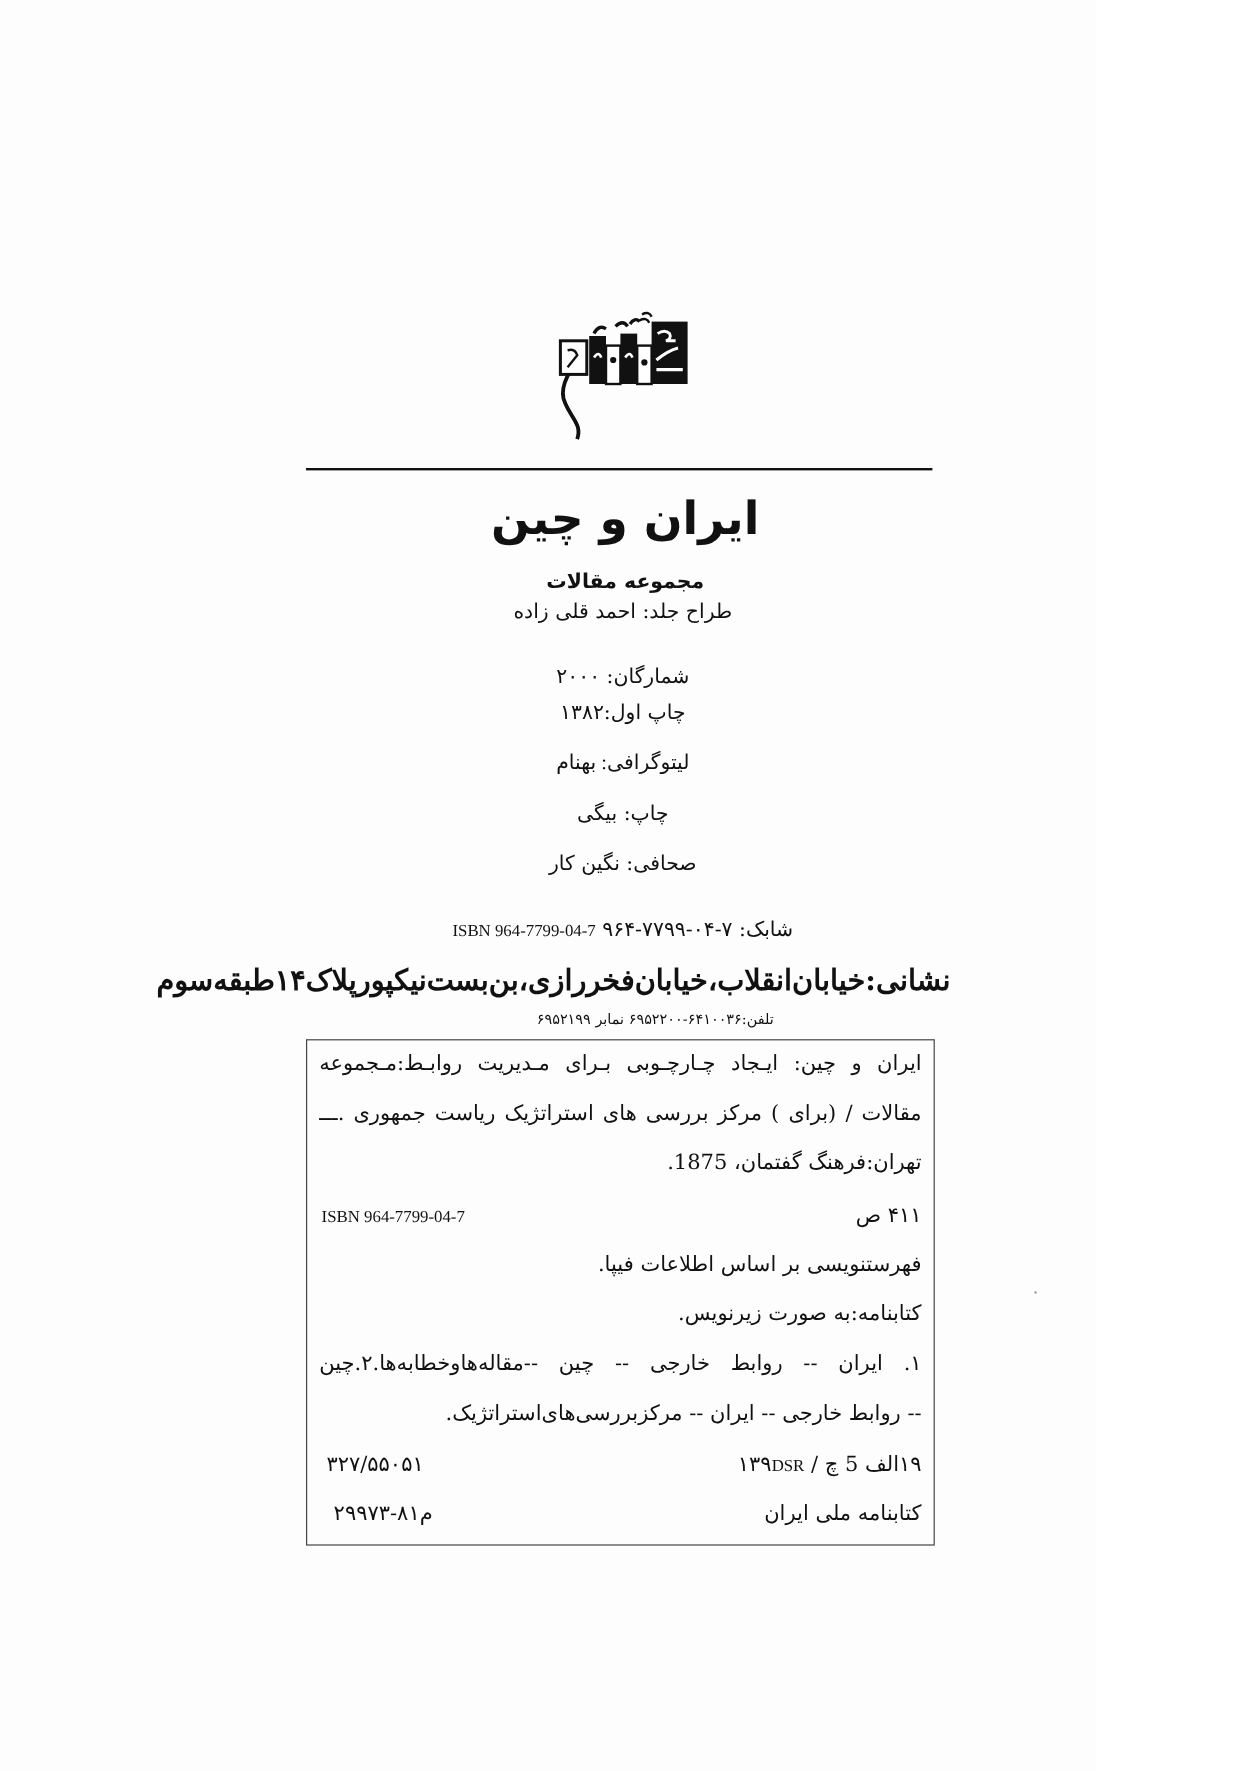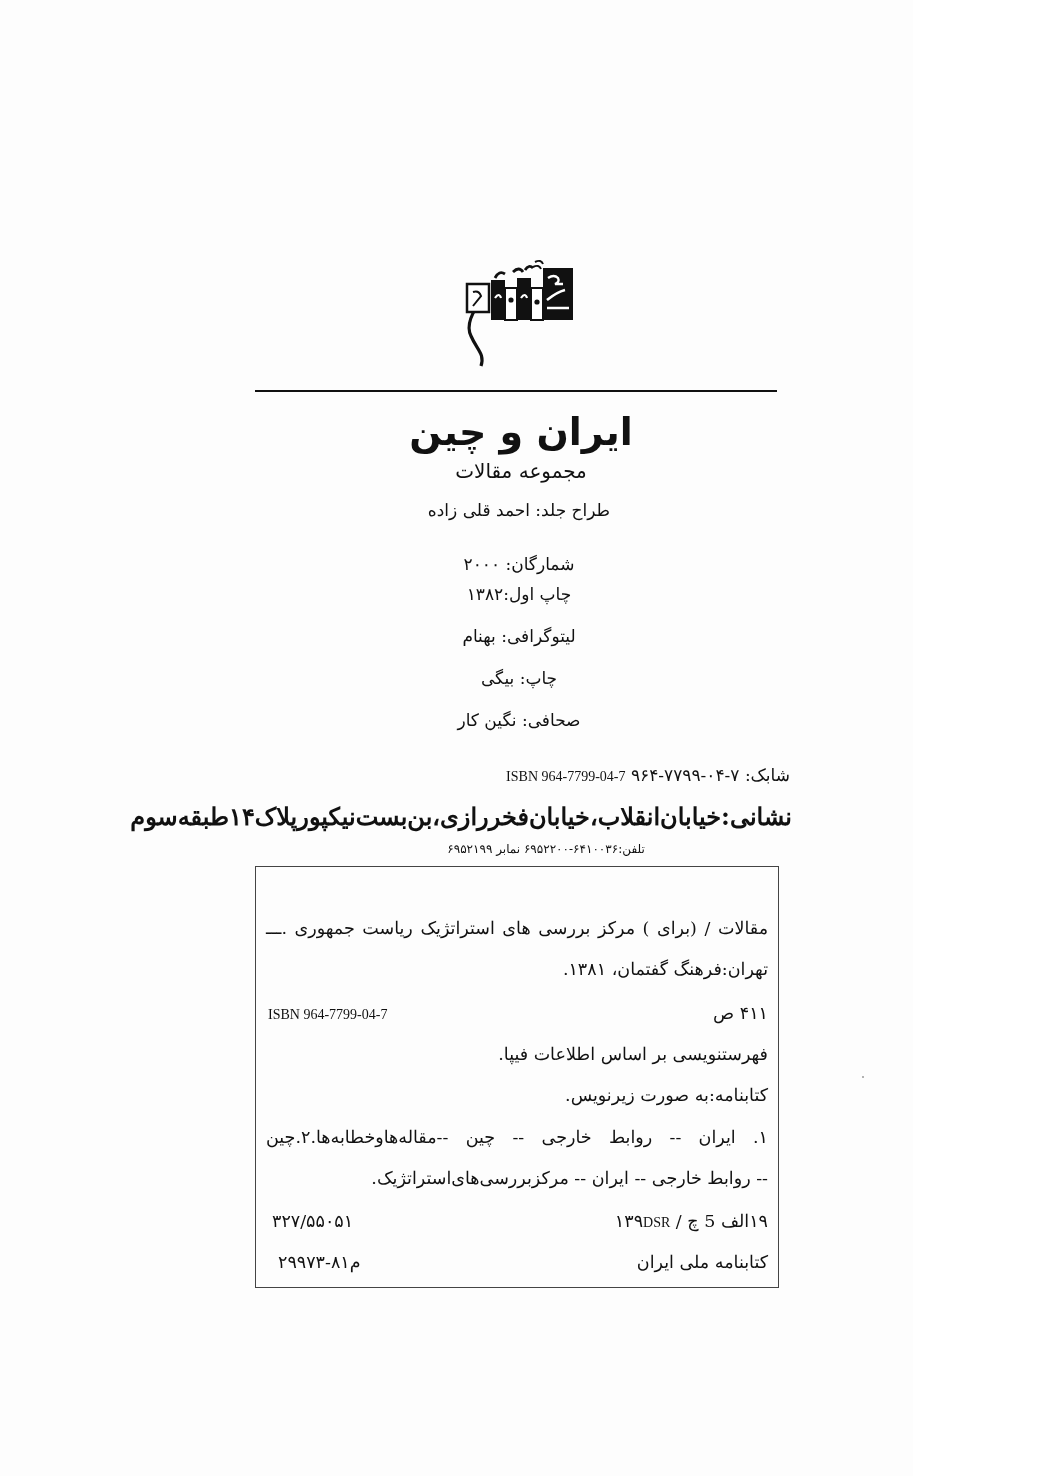--- a/index.html
+++ b/index.html
@@ -50,38 +50,37 @@
     }
     .title {
       top: 410px;
       font-family: "DejaVu Sans", sans-serif;
       font-weight: bold;
       font-size: 38px;
       line-height: 44px;
       left: 260px;
     }
     .subtitle {
-      top: 458px;
+      top: 472px;
       font-family: "DejaVu Sans", sans-serif;
-      font-weight: normal;
-      font-size: 20px;
+      font-weight: bold;
+      font-size: 17px;
       line-height: 26px;
       left: 260px;
     }
     .meta {
       font-size: 17px;
       line-height: 24px;
       left: 258px;
     }
     .isbn-line {
       top: 764px;
       font-size: 17px;
       line-height: 22px;
-      left: 268px;
-      text-align: right;
+      left: 258px;
     }
     .isbn-line .latin {
       font-family: "Liberation Serif", serif;
       font-size: 14px;
       direction: ltr;
       unicode-bidi: isolate;
     }
     .address-line {
       top: 805px;
       font-size: 24px;
@@ -181,36 +180,37 @@
   </div>
 
   <div class="divider"></div>
 
   <div class="center-line title">ایران و چین</div>
   <div class="center-line subtitle">مجموعه مقالات</div>
 
   <div class="center-line meta" style="top:498px;">طراح جلد: احمد قلی زاده</div>
   <div class="center-line meta" style="top:540px;margin-top:12px;">شمارگان: ۲۰۰۰</div>
   <div class="center-line meta" style="top:582px;">چاپ اول:۱۳۸۲</div>
-  <div class="center-line meta" style="top:624px;">لیتوگرافی: بهنام</div>
+  <div class="center-line meta" style="top:624px;font-family:Liberation Serif, serif;">لیتوگرافی: بهنام</div>
   <div class="center-line meta" style="top:666px;">چاپ: بیگی</div>
   <div class="center-line meta" style="top:708px;">صحافی: نگین کار</div>
 
   <div class="center-line isbn-line">
     <span>شابک:</span>
     <span>۷-۰۴-۷۷۹۹-۹۶۴</span>
     <span class="latin">ISBN 964-7799-04-7</span>
   </div>
 
   <div class="center-line address-line">نشانی:خیابان‌انقلاب،خیابان‌فخررازی،بن‌بست‌نیکپورپلاک۱۴طبقه‌سوم</div>
   <div class="center-line phone-line">تلفن:۶۴۱۰۰۳۶-۶۹۵۲۲۰۰ نمابر ۶۹۵۲۱۹۹</div>
 
   <div class="catalog">
+    <div class="cat-line full" style="top:8px;">ایران و چین: ایـجاد چـارچـوبی بـرای مـدیریت روابـط:مـجموعه</div>
     <div class="cat-line full" style="top:49px;">مقالات / (برای ) مرکز بررسی های استراتژیک ریاست جمهوری .ـــ</div>
-    <div class="cat-line" style="top:90px;">تهران:فرهنگ گفتمان، ۱۳۸۱.</div>
+    <div class="cat-line" style="top:90px;">تهران:فرهنگ گفتمان، 1875.</div>
 
     <div class="cat-line" style="top:134px;">۴۱۱ ص</div>
     <div class="cat-left latin" style="top:136px;">ISBN 964-7799-04-7</div>
 
     <div class="cat-line" style="top:175px;">فهرستنویسی بر اساس اطلاعات فیپا.</div>
     <div class="cat-line" style="top:216px;">کتابنامه:به صورت زیرنویس.</div>
 
     <div class="cat-line full" style="top:258px;">۱. ایران -- روابط خارجی -- چین --مقاله‌هاوخطابه‌ها.۲.چین</div>
     <div class="cat-line" style="top:299px;">-- روابط خارجی -- ایران -- مرکزبررسی‌های‌استراتژیک.</div>
 

